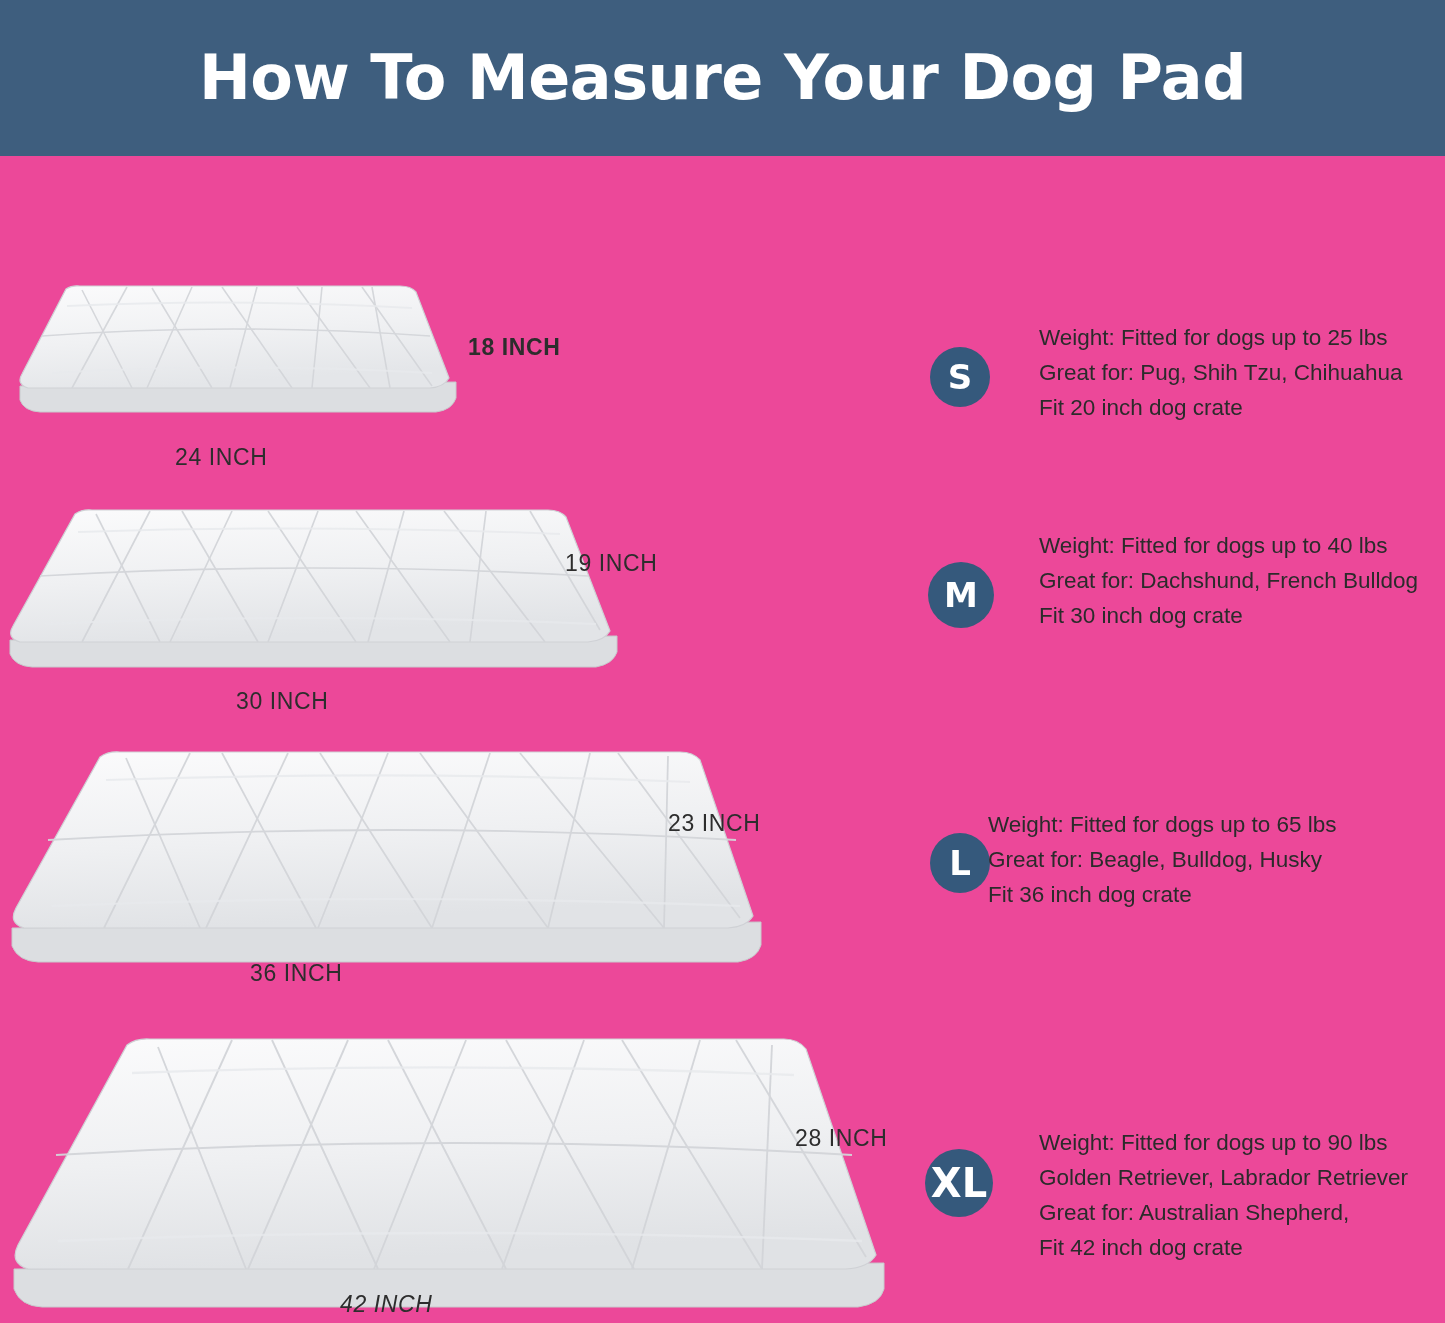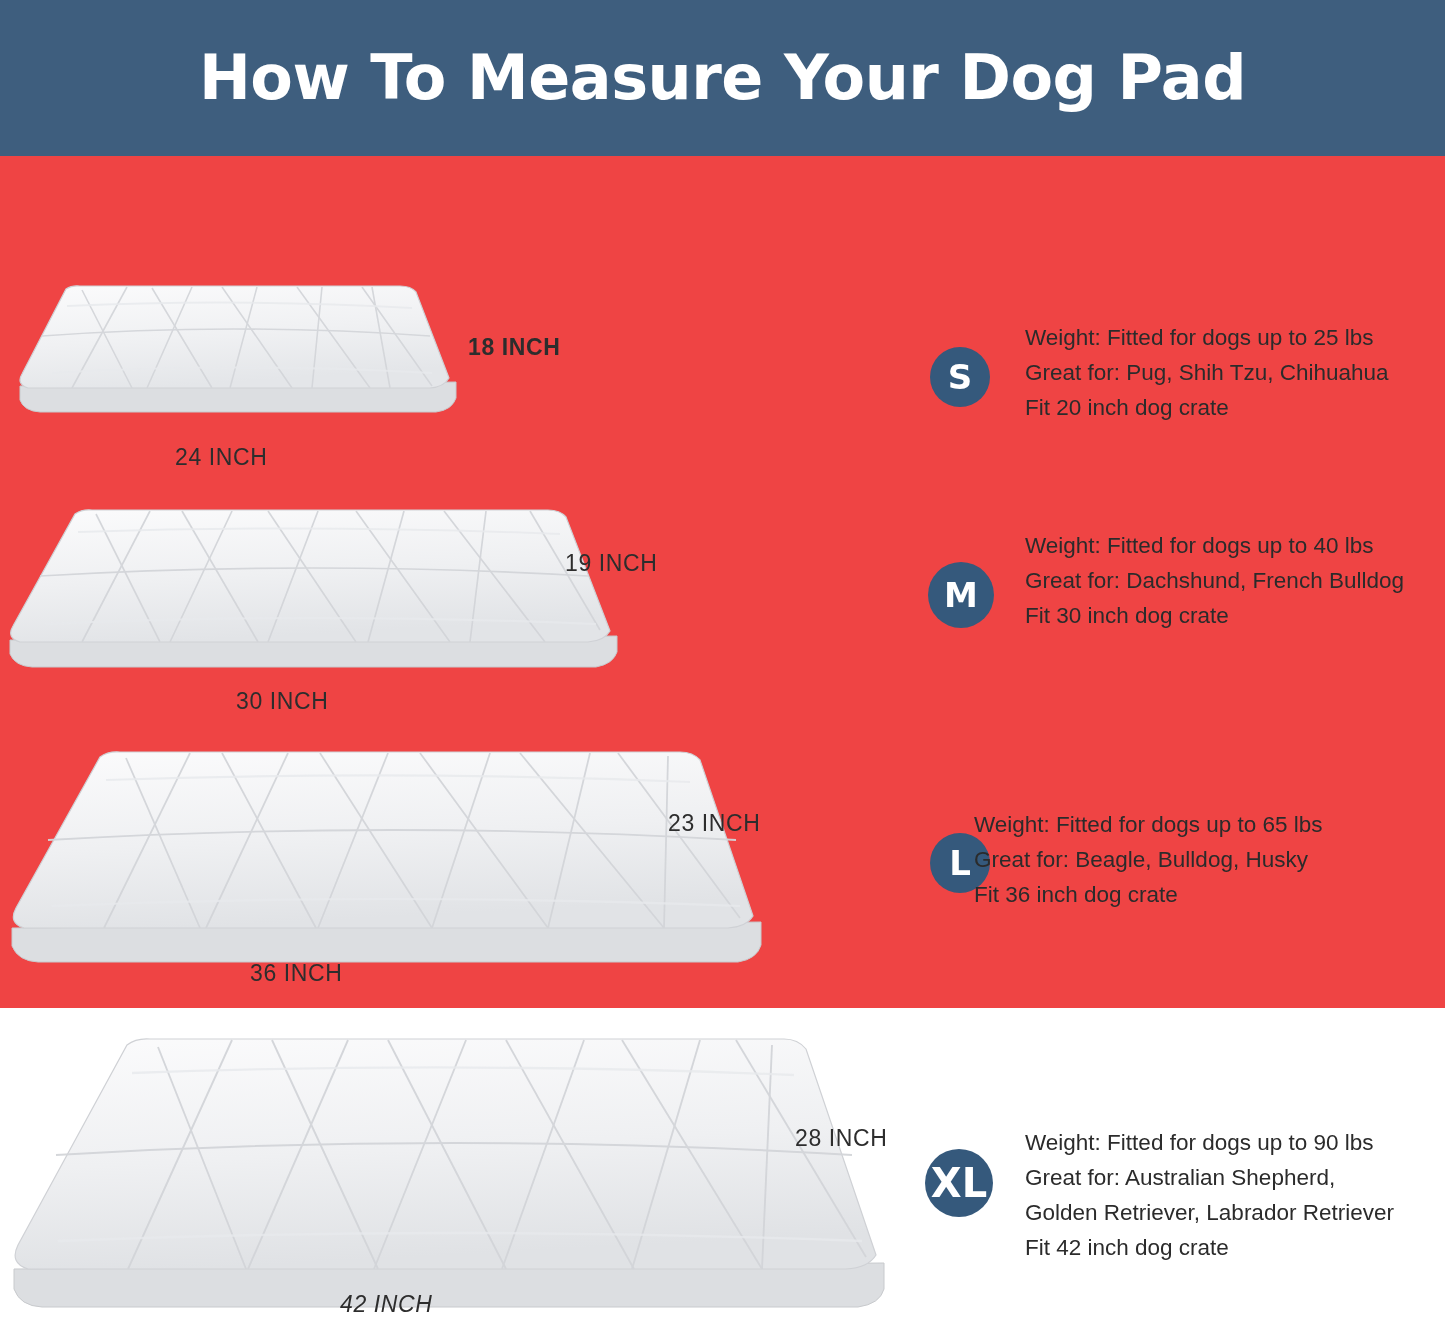--- a/index.html
+++ b/index.html
@@ -10,22 +10,22 @@
     width: 1445px;
     height: 1323px;
     background: #ffffff;
     font-family: "Liberation Sans", sans-serif;
     overflow: hidden;
     position: relative;
   }
   .page {
     position: relative;
     width: 1445px;
-    height: 1008px;
-    background: #ef4444;
+    height: 1323px;
+    background: #ec4899;
   }
   
   .header-banner {
     position: absolute;
     left: 0;
     top: 0;
     width: 1445px;
     height: 156px;
     background: #3e5e7e;
     display: flex;
@@ -72,21 +72,21 @@
   .badge.sz-4 { width: 68px; height: 68px; font-size: 40px; }
   
   .spec {
     position: absolute;
     color: #2b2b2b;
     font-size: 22.5px;
     line-height: 35px;
     font-family: "Liberation Sans", sans-serif;
     white-space: nowrap;
   }
-  .spec div { white-space: nowrap; }
+  .spec div { white-space: nowrap; margin-left: 14px; }
 </style>
 </head>
 <body>
 
 <div class="page">
 
   <div class="header-banner">
     <div class="header-title">How To Measure Your Dog Pad</div>
   </div>
 
@@ -246,18 +246,18 @@
         <path d="M132,48 Q460,36 794,50"></path>
       </g>
     </svg>
   </div>
   <div class="dim-label" style="left:795px; top:1125px;">28 INCH</div>
   <div class="dim-label" style="left:340px; top:1291px;font-style:italic;">42 INCH</div>
 
   <div class="badge sz-4" style="left:925px; top:1149px;">XL</div>
   <div class="spec" style="left:1025px; top:1125px;">
     <div>Weight: Fitted for dogs up to 90 lbs</div>
+    <div>Golden Retriever, Labrador Retriever</div>
     <div>Great for: Australian Shepherd,</div>
-    <div>Golden Retriever, Labrador Retriever</div>
     <div>Fit 42 inch dog crate</div>
   </div>
 
 </div>
 
 </body></html>

